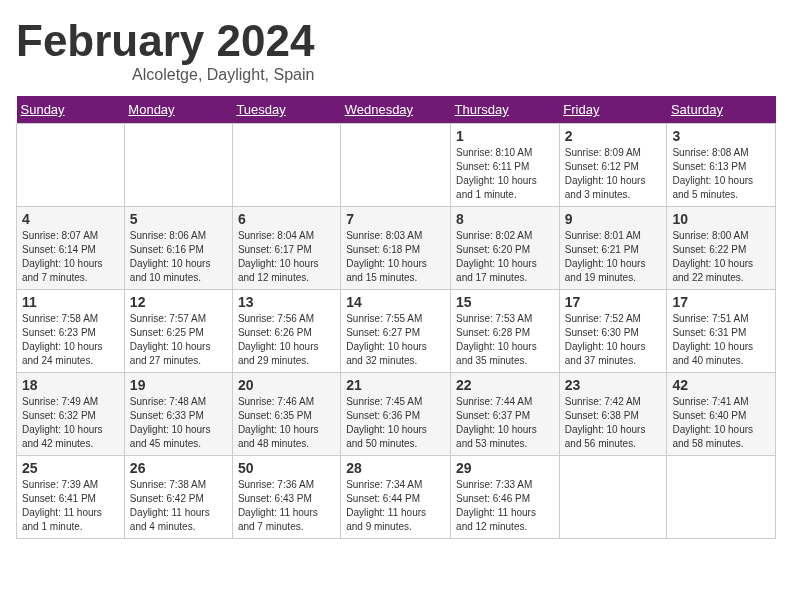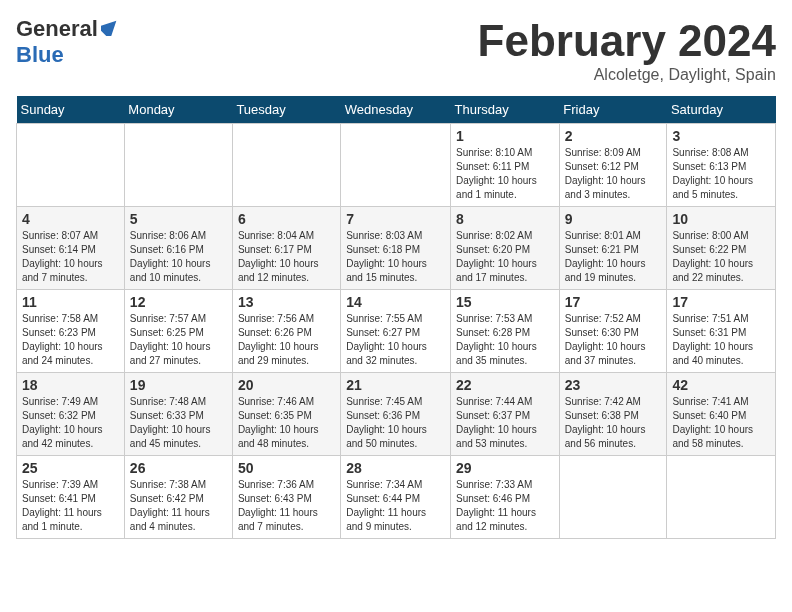--- a/index.html
+++ b/index.html
@@ -68,39 +68,26 @@
     .day-info {
       color: #333;
       font-size: 10px;
       line-height: 1.4;
     }
     .empty-cell {
       background: #f9f9f9;
     }
     tr:nth-child(odd) td { background: #fff; }
     tr:nth-child(even) td { background: #f5f5f5; }
-    .calendar thead tr th { background: #0c4a6e; }
+    .calendar thead tr th { background: #701a75; text-decoration: underline; }
   </style>
 </head>
 <body>
 
 <div class="header">
-  <div class="logo">
-    <div class="logo-line">
-      <span style="font-size:22px;font-weight:bold;color:#333;">General</span>
-      <span style="display:inline-block;margin-left:3px;vertical-align:middle;">
-        <svg width="18" height="18" viewBox="0 0 18 18">
-          <polygon points="9,0 18,18 0,18" fill="#2a6bb5" transform="rotate(45,9,9)"></polygon>
-        </svg>
-      </span>
-    </div>
-    <div>
-      <span style="font-size:22px;font-weight:bold;color:#2a6bb5;">Blue</span>
-    </div>
-  </div>
   <div class="title-section">
     <div class="month-title">February 2024</div>
     <div class="location">Alcoletge, Daylight, Spain</div>
   </div>
 </div>
 
 <table class="calendar">
   <thead>
     <tr>
       <th>Sunday</th>

